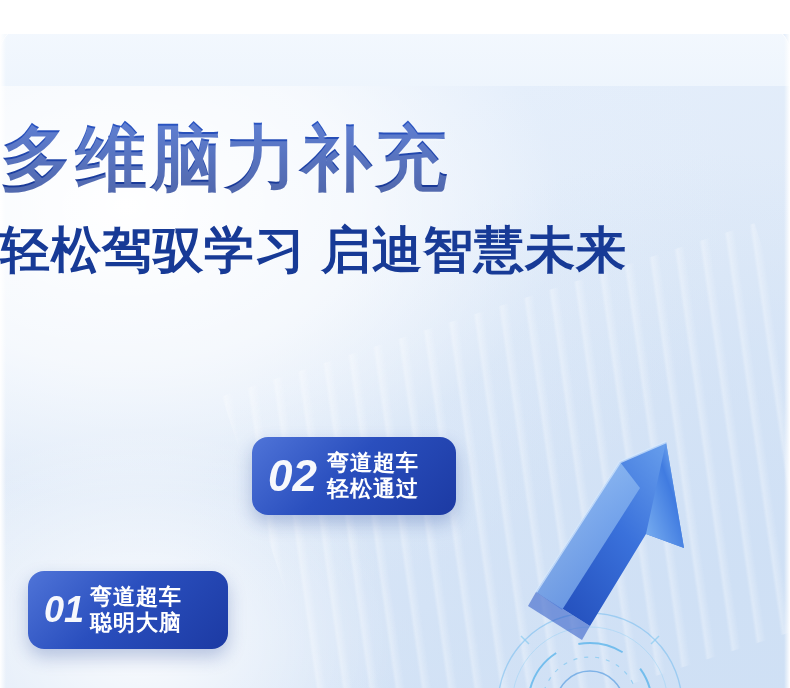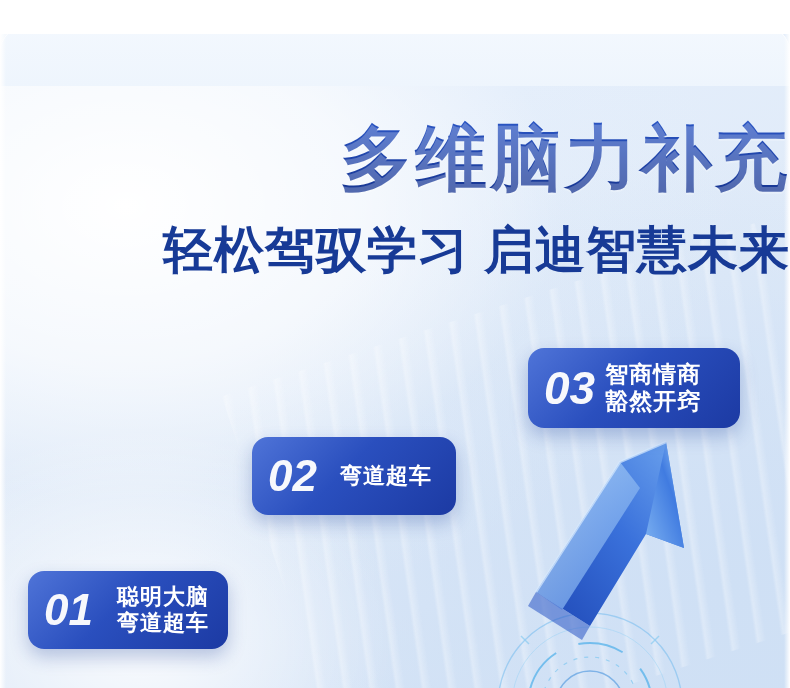--- a/index.html
+++ b/index.html
@@ -84,21 +84,21 @@
     width: 520px; height: 420px;
     background: radial-gradient(closest-side, rgba(255,255,255,0.85), rgba(255,255,255,0));
     z-index: 1;
   }
 
   
   .headline-wrap {
     position: absolute;
     left: 0; top: 120px;
     width: 790px;
-    text-align: right;
+    text-align: left;
     z-index: 8;
   }
   .headline-main {
     font-family: "Liberation Sans", sans-serif;
     font-size: 72px;
     font-weight: bold;
     letter-spacing: 3px;
     color: #1a3fa0;
     background: linear-gradient(180deg, #2a55c4 0%, #16348f 100%);
     -webkit-background-clip: text;
@@ -147,31 +147,31 @@
     color: #ffffff;
   }
 
   #badge-01 {
     left: 28px; top: 571px;
     width: 200px; height: 78px;
     padding: 0 14px 0 16px;
     box-sizing: border-box;
     border-radius: 16px;
   }
-  #badge-01 .num { font-size: 44px; margin-right: 24px; }
+  #badge-01 .num { font-size: 36px; margin-right: 6px; }
   #badge-01 .txt { font-size: 22px; letter-spacing: 1px; }
 
   #badge-02 {
     left: 252px; top: 437px;
     width: 204px; height: 78px;
     padding: 0 14px 0 16px;
     box-sizing: border-box;
     border-radius: 16px;
   }
-  #badge-02 .num { font-size: 44px; margin-right: 23px; }
+  #badge-02 .num { font-size: 44px; margin-right: 10px; }
   #badge-02 .txt { font-size: 22px; letter-spacing: 1px; }
 
   #badge-03 {
     left: 528px; top: 348px;
     width: 212px; height: 80px;
     padding: 0 14px 0 16px;
     box-sizing: border-box;
     border-radius: 16px;
   }
   #badge-03 .num { font-size: 46px; margin-right: 10px; }
@@ -251,40 +251,34 @@
         </g>
       </g>
     </svg>
   </div>
 
   <div class="headline-wrap">
     <div class="headline-main">多维脑力补充</div>
     <div class="headline-sub">轻松驾驭学习 启迪智慧未来</div>
   </div>
 
-  <div class="badge" id="badge-03">
-    <span class="num">03</span>
-    <span class="txt">
-      <span>智商情商</span>
-      <span>豁然开窍</span>
-    </span>
-  </div>
 
   <div class="badge" id="badge-02">
     <span class="num">02</span>
     <span class="txt">
       <span>弯道超车</span>
+      <span>轻松通过</span>
     </span>
   </div>
 
   <div class="badge" id="badge-01">
     <span class="num">01</span>
     <span class="txt">
+      <span>弯道超车</span>
       <span>聪明大脑</span>
-      <span>弯道超车</span>
     </span>
   </div>
 
   <div class="top-band"></div>
   <div class="card-round"></div>
   <div class="card-round-edge"></div>
   <div class="side-mask-l"></div>
   <div class="side-mask-r"></div>
 
 </div>

